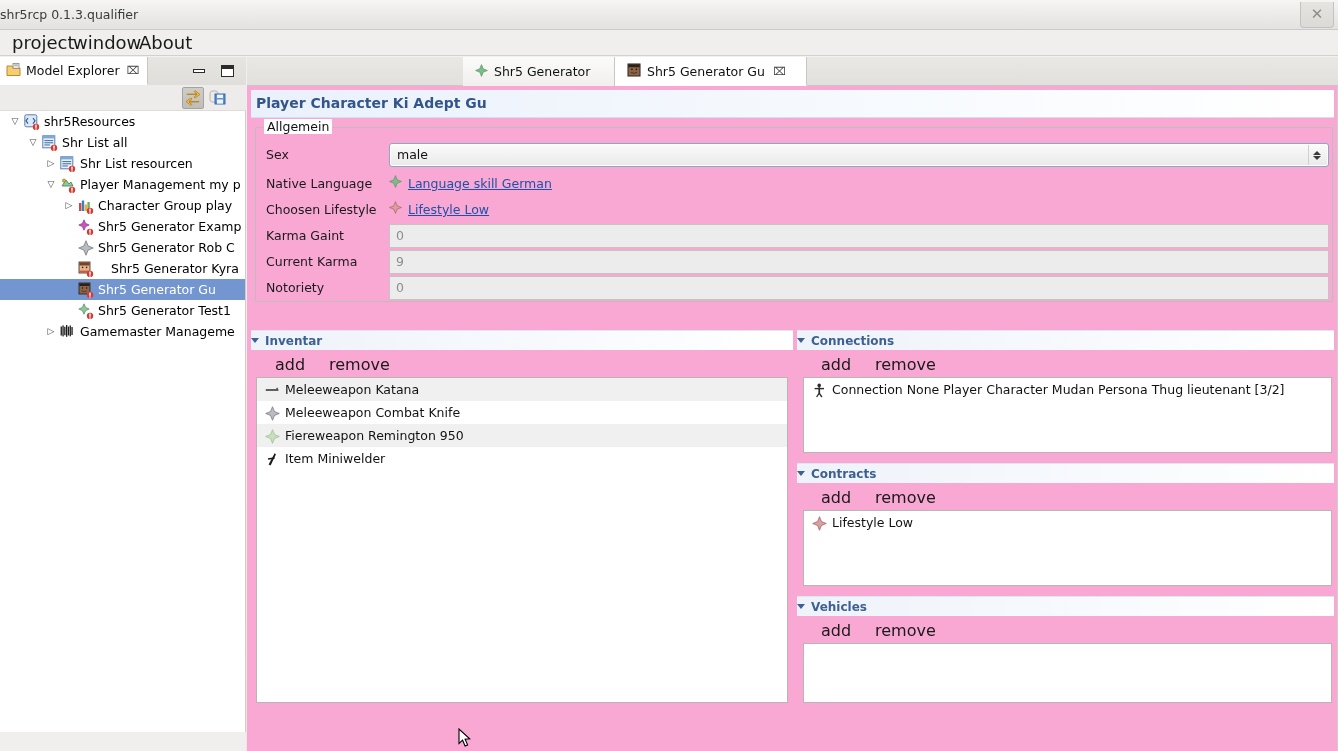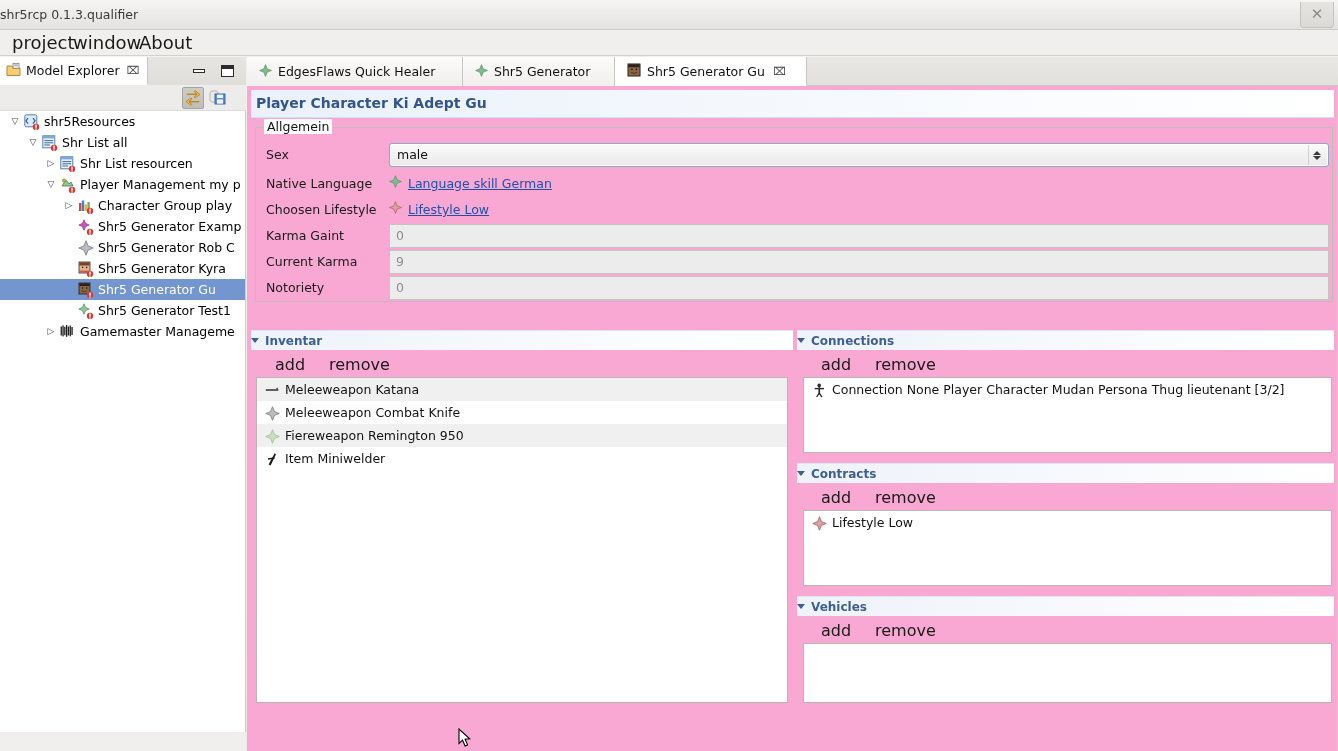--- a/index.html
+++ b/index.html
@@ -414,21 +414,21 @@
               <rect x="1.4" y="1.4" width="10.2" height="10.2" fill="#e6b48d"></rect>
               <path d="M1.4 1.4h10.2v3.1H1.4z" fill="#7a4126"></path>
               <circle cx="4.6" cy="6.4" r="0.8" fill="#2b2b2b"></circle>
               <circle cx="8.6" cy="6.4" r="0.8" fill="#2b2b2b"></circle>
               <path d="M1.4 9.6h10.2v2H1.4z" fill="#c9603c"></path>
               <path d="M9 10h6.5v6H9z" fill="none"></path>
               <circle cx="12" cy="13" r="3.2" fill="#d83a33"></circle>
               <rect x="11.3" y="10.6" width="1.4" height="3.2" fill="#fff"></rect>
               <rect x="11.3" y="14.4" width="1.4" height="1.3" fill="#fff"></rect>
             </svg></span>
-          <span class="tree-label" style="left: 98px;">Shr5 Generator Kyra</span>
+          <span class="tree-label" style="left: 111px;">Shr5 Generator Kyra</span>
         </div>
         <div class="tree-row sel">
           <span class="tree-ico" style="left: 78px;"><svg width="16" height="16" viewBox="0 0 16 16">
               <rect x="0.6" y="0.6" width="11.8" height="11.8" fill="#1d1d1d"></rect>
               <rect x="1.4" y="1.4" width="10.2" height="10.2" fill="#8d6346"></rect>
               <path d="M1.4 1.4h10.2v2.6H1.4z" fill="#2a2118"></path>
               <circle cx="4.5" cy="6" r="0.7" fill="#18120c"></circle>
               <circle cx="8.7" cy="6" r="0.7" fill="#18120c"></circle>
               <path d="M3.4 8.8q2.6 1.6 5.2 0" fill="none" stroke="#4b3423" stroke-width="0.9"></path>
               <path d="M9 10h6.5v6H9z" fill="none"></path>
@@ -462,26 +462,20 @@
               </g>
             </svg></span>
           <span class="tree-label" style="left: 80px;">Gamemaster Manageme</span>
         </div>
       </div>
 
   </div>
 
   <div id="editor-area">
     <div id="ed-tabstrip">
-        <div class="ed-tab" style="left: 0px; width: 216px;">
-          <span><svg width="13" height="13" viewBox="0 0 13 13">
-              <path d="M6.5 0.6 8.2 4.8 12.4 6.5 8.2 8.2 6.5 12.4 4.8 8.2 0.6 6.5 4.8 4.8z" fill="#7cbd8a" stroke="#4f8a5d" stroke-width="0.6"></path>
-            </svg></span>
-          <span>EdgesFlaws Quick Healer</span>
-        </div>
         <div class="ed-tab" style="left: 216px; width: 152px;">
           <span><svg width="13" height="13" viewBox="0 0 13 13">
               <path d="M6.5 0.6 8.2 4.8 12.4 6.5 8.2 8.2 6.5 12.4 4.8 8.2 0.6 6.5 4.8 4.8z" fill="#7cbd8a" stroke="#4f8a5d" stroke-width="0.6"></path>
             </svg></span>
           <span>Shr5 Generator</span>
         </div>
         <div class="ed-tab active" style="left: 368px; width: 192px;">
           <span><svg width="14" height="14" viewBox="0 0 14 14">
               <rect x="0.5" y="0.5" width="13" height="13" fill="#1d1d1d"></rect>
               <rect x="1.4" y="1.4" width="11.2" height="11.2" fill="#8d6346"></rect>

